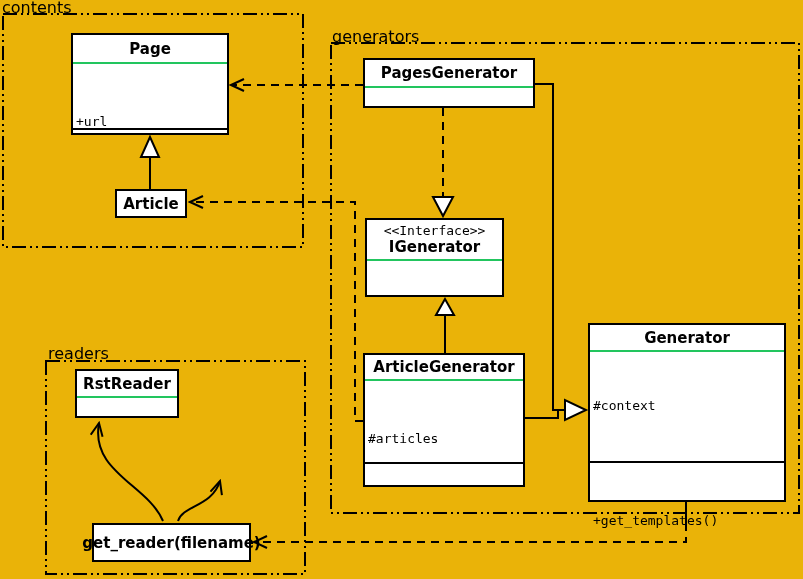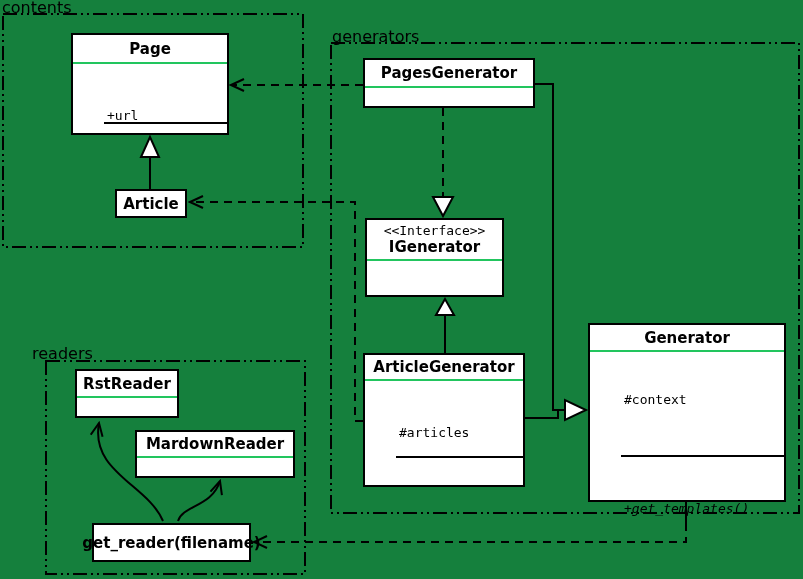--- a/index.html
+++ b/index.html
@@ -1,40 +1,40 @@
 <!DOCTYPE html>
 <html><head>
 <meta charset="utf-8">
 <style>
   html,body { margin:0; padding:0; background:#ffffff; }
   #canvas {
-    position:relative; width:803px; height:579px; background:#15803d;
+    position:relative; width:803px; height:579px; background:#eab308;
     font-family:"DejaVu Sans", sans-serif; color:#000; overflow:hidden;
   }
   #wires { position:absolute; left:0; top:0; z-index:1; }
   .pkg-label {
     position:absolute; z-index:3; font:16px "DejaVu Sans", sans-serif;
     color:#000; white-space:nowrap; line-height:16px;
   }
   .cls {
     position:absolute; z-index:2; background:#ffffff;
     border:2px solid #000; box-sizing:border-box;
   }
   .cls .hd {
     display:flex; flex-direction:column; align-items:center; justify-content:center;
     font:bold 15px "DejaVu Sans", sans-serif; border-bottom:2px solid #22c55e;
     width:100%; box-sizing:content-box;
   }
   .cls .hd.solo { border-bottom:none; height:100%; box-sizing:border-box; }
   .stereo { font:13px "DejaVu Sans Mono", monospace; font-weight:normal; }
   .sec {
     font:13px/17px "DejaVu Sans Mono", monospace; text-align:left;
-    padding:9px 2px 0 3px; white-space:pre; overflow:hidden; box-sizing:content-box;margin-left:31px;
+    padding:15px 2px 0 3px; white-space:pre; overflow:hidden; box-sizing:content-box;
   }
-  .bt { border-top:2px solid #000;font-style:italic; }
+  .bt { border-top:2px solid #000; }
   .fn { font:14px "DejaVu Sans", sans-serif; }
 </style>
 </head>
 <body>
 
 <div id="canvas">
 
   <svg id="wires" width="803" height="579" viewBox="0 0 803 579">
     <defs>
       <marker id="openArrow" markerWidth="16" markerHeight="16" refX="14" refY="7" orient="auto" markerUnits="userSpaceOnUse">
@@ -86,21 +86,21 @@
     </g>
 
     <g stroke="#000" stroke-width="2">
       <path d="M686,502 L686,523" fill="none"></path>
       <path d="M686,523 L686,542 L254,542" fill="none" stroke-dasharray="8 6" marker-end="url(#openArrow)"></path>
     </g>
   </svg>
 
   <div class="pkg-label" style="left:2px;top:0px">contents</div>
   <div class="pkg-label" style="left:332px;top:29px">generators</div>
-  <div class="pkg-label" style="left:32px;top:346px">readers</div>
+  <div class="pkg-label" style="left:48px;top:346px">readers</div>
 
   <div class="cls" style="left:71px;top:33px;width:158px;height:102px">
     <div class="hd" style="height:27px">Page</div>
     <div class="sec" style="height:49px">
       <div>+url</div>
       
       
     </div>
     <div class="sec bt" style="height:17px">
       
@@ -159,24 +159,18 @@
     </div>
   </div>
 
   <div class="cls" style="left:75px;top:369px;width:104px;height:49px">
     <div class="hd" style="height:25px">RstReader</div>
     <div class="sec" style="height:16px">
       
     </div>
   </div>
 
-  <div class="cls" style="left:135px;top:430px;width:160px;height:48px">
-    <div class="hd" style="height:24px">MardownReader</div>
-    <div class="sec" style="height:16px">
-      
-    </div>
-  </div>
 
   <div class="cls" style="left:92px;top:523px;width:159px;height:39px">
     <div class="hd solo fn" style="font-weight:bold">get_reader(filename)</div>
   </div>
 
 </div>
 
 </body></html>

